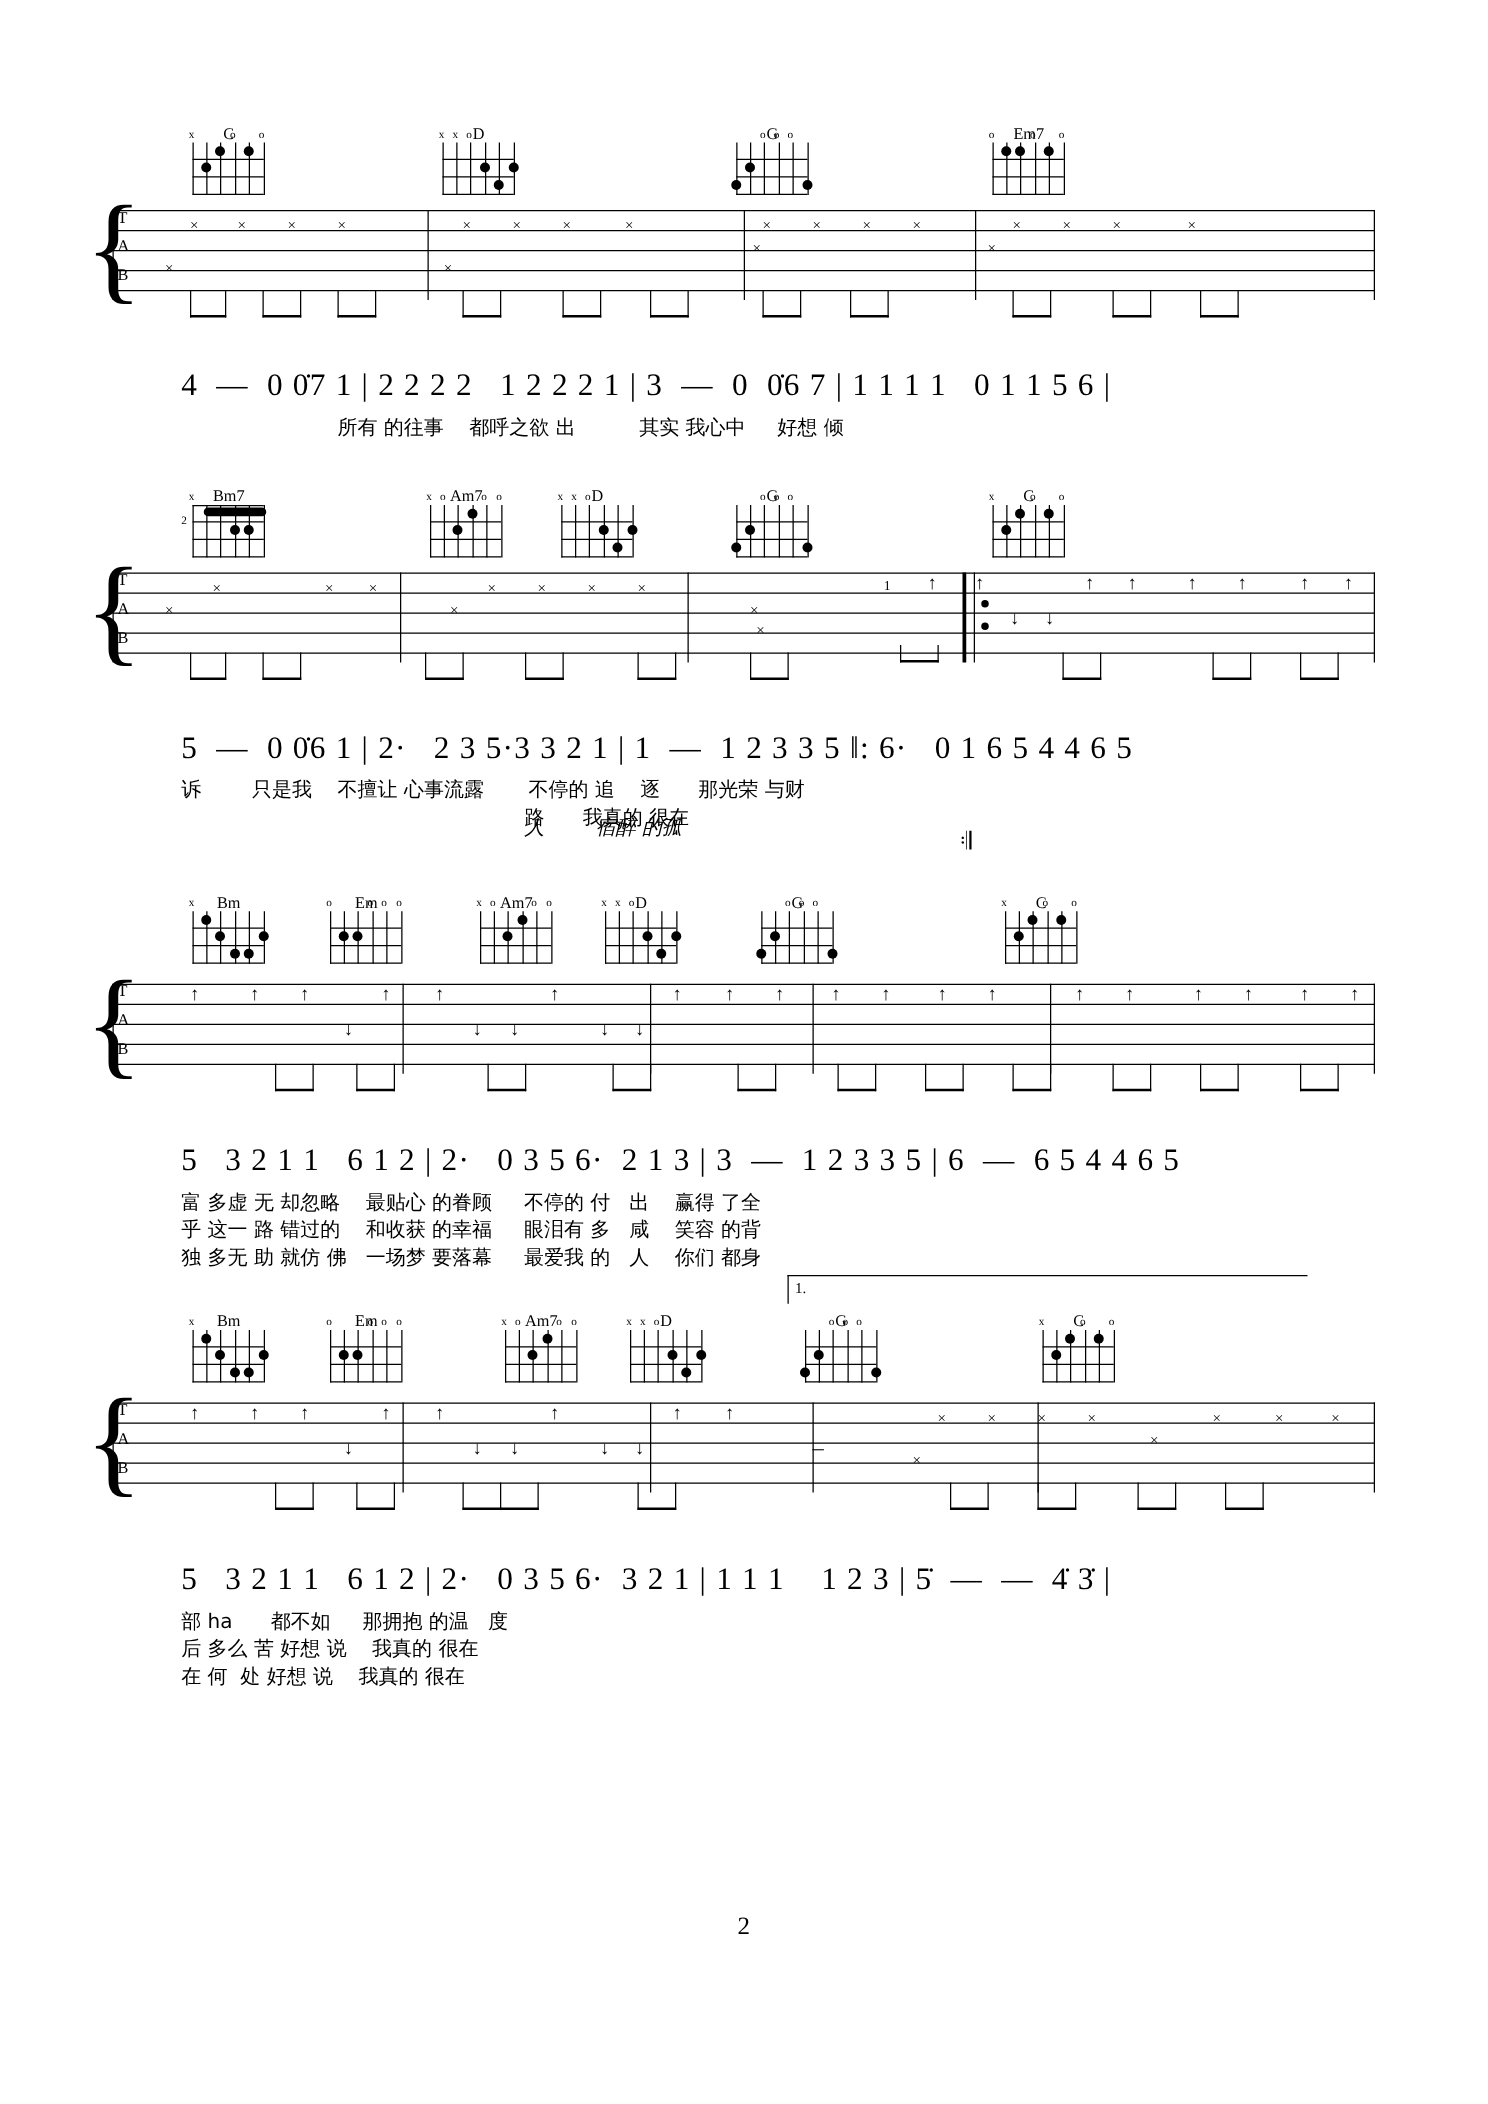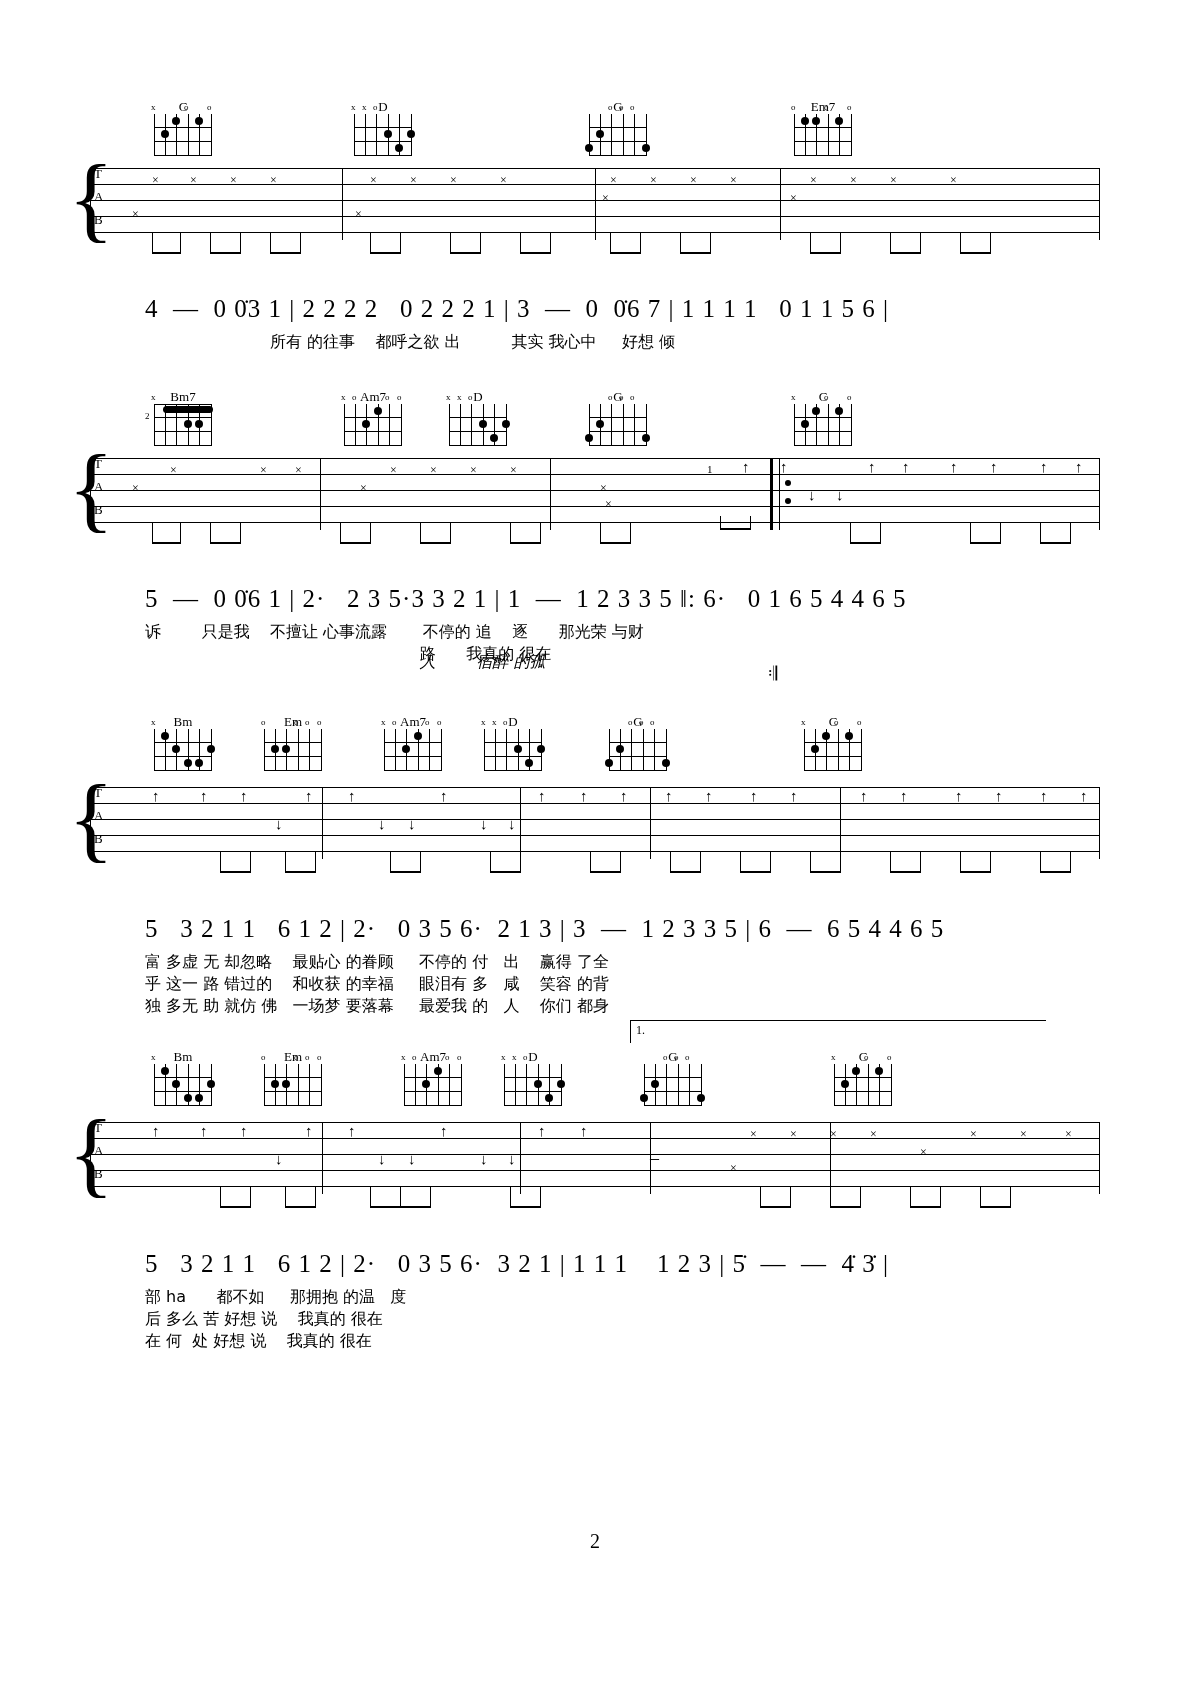--- a/index.html
+++ b/index.html
@@ -343,21 +343,21 @@
       <div class="stem" style="left:800px;top:64px;height:22px;"></div>
       <div class="stem" style="left:830px;top:64px;height:22px;"></div>
       <div class="beam" style="left:800px;top:84px;width:31px;"></div>
       <div class="stem" style="left:870px;top:64px;height:22px;"></div>
       <div class="stem" style="left:900px;top:64px;height:22px;"></div>
       <div class="beam" style="left:870px;top:84px;width:31px;"></div>
     </div>
 
     <div class="brace" style="left:-22px;top:50px;">{</div>
 
-    <div class="numline" style="top:195px;left:55px;">4  —  0 0̇3 1 | 2 2 2 2   0 2 2 2 1 | 3  —  0  0̇6 7 | 1 1 1 1   0 1 1 5 6 |</div>
+    <div class="numline" style="top:195px;left:55px;">4  —  0 0̇7 1 | 2 2 2 2   1 2 2 2 1 | 3  —  0  0̇6 7 | 1 1 1 1   0 1 1 5 6 |</div>
     <div class="lyricline" style="top:232px;left:180px;">所有 的往事    都呼之欲 出          其实 我心中     好想 倾</div>
   </div>
 
   <div class="system" style="top:390px;">
 
     <div class="chords">
 
       <div class="chord" style="left:60px;">
         <div class="cname">Bm7</div>
         <div class="grid">

